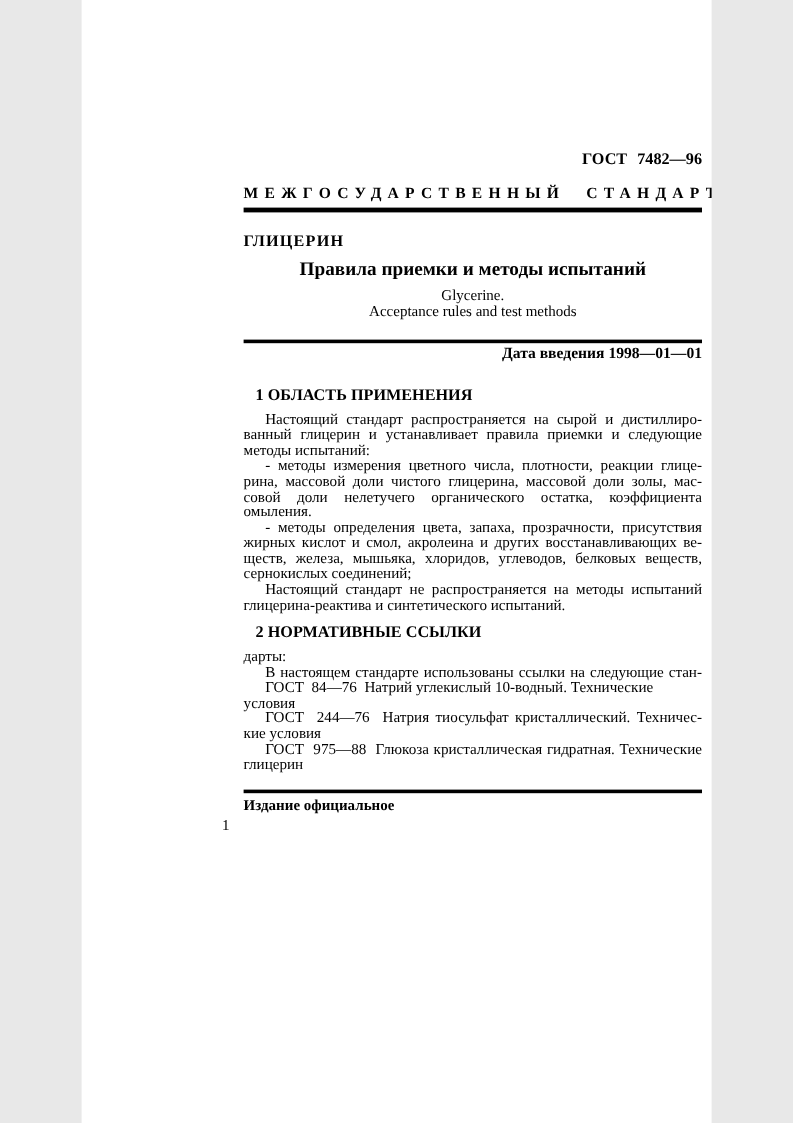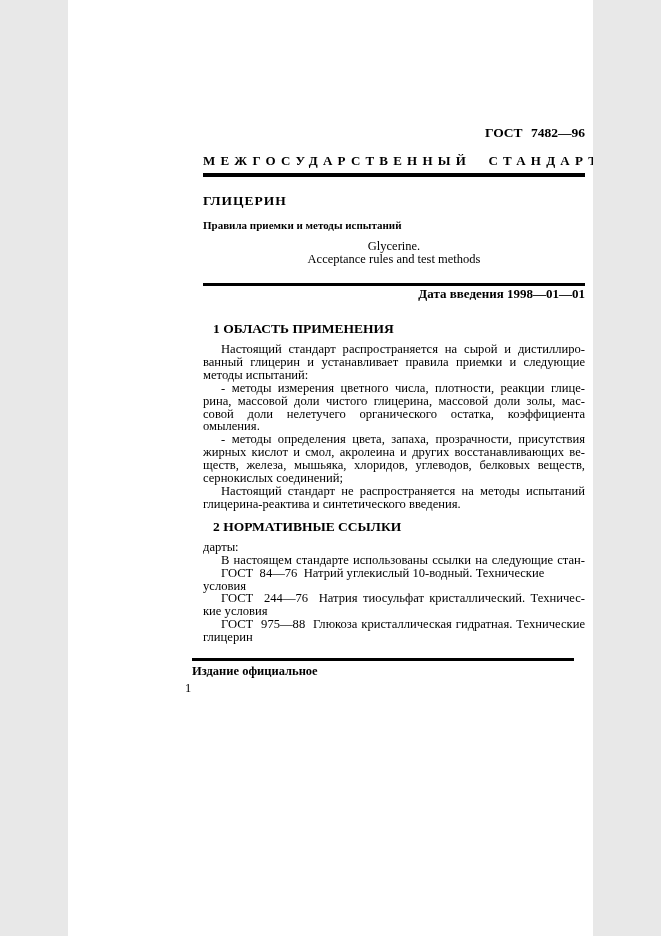--- a/index.html
+++ b/index.html
@@ -51,23 +51,23 @@
   .doc-title {
     margin: 16px 0 0 0;
     font-size: 13.5px;
     font-weight: 700;
     text-align: left;
     letter-spacing: 1px;
     line-height: 15px;
   }
   .doc-subtitle {
     margin: 10px 0 0 0;
-    font-size: 11px;
-    font-weight: 700;
-    text-align: left;
+    font-size: 16px;
+    font-weight: 700;
+    text-align: center;
     line-height: 14px;
   }
   .en-block {
     margin-top: 8px;
     font-size: 12.5px;
     text-align: center;
     line-height: 13px;
   }
   .effective-date {
     font-size: 13px;
@@ -90,21 +90,21 @@
     line-height: 12.9px;
     white-space: normal;
   }
   .line.first { text-indent: 18px; }
   .line.jl {
     text-align: justify;
     text-align-last: justify;
   }
   .footer {
     position: absolute;
-    left: 124px;
+    left: 135px;
     top: 658px;
     width: 382px;
   }
   .rule-footer { height: 3px; }
   .footer-note {
     margin-top: 3px;
     font-size: 12.5px;
     font-weight: 700;
     line-height: 14px;
   }
@@ -156,21 +156,21 @@
             <div class="line">омыления.</div>
           </div>
           <div class="para">
             <div class="line first jl">- методы определения цвета, запаха, прозрачности, присутствия</div>
             <div class="line jl">жирных кислот и смол, акролеина и других восстанавливающих ве-</div>
             <div class="line jl">ществ, железа, мышьяка, хлоридов, углеводов, белковых веществ,</div>
             <div class="line">сернокислых соединений;</div>
           </div>
           <div class="para">
             <div class="line first jl">Настоящий стандарт не распространяется на методы испытаний</div>
-            <div class="line">глицерина-реактива и синтетического введения.</div>
+            <div class="line">глицерина-реактива и синтетического испытаний.</div>
           </div>
         </div>
     </section>
 
     <section id="section-2">
       <h3 class="section-heading">2 НОРМАТИВНЫЕ ССЫЛКИ</h3>
       <div class="paras">
           <div class="para">
             <div class="line">дарты:</div>
             <div class="line first jl">В настоящем стандарте использованы ссылки на следующие стан-</div>

